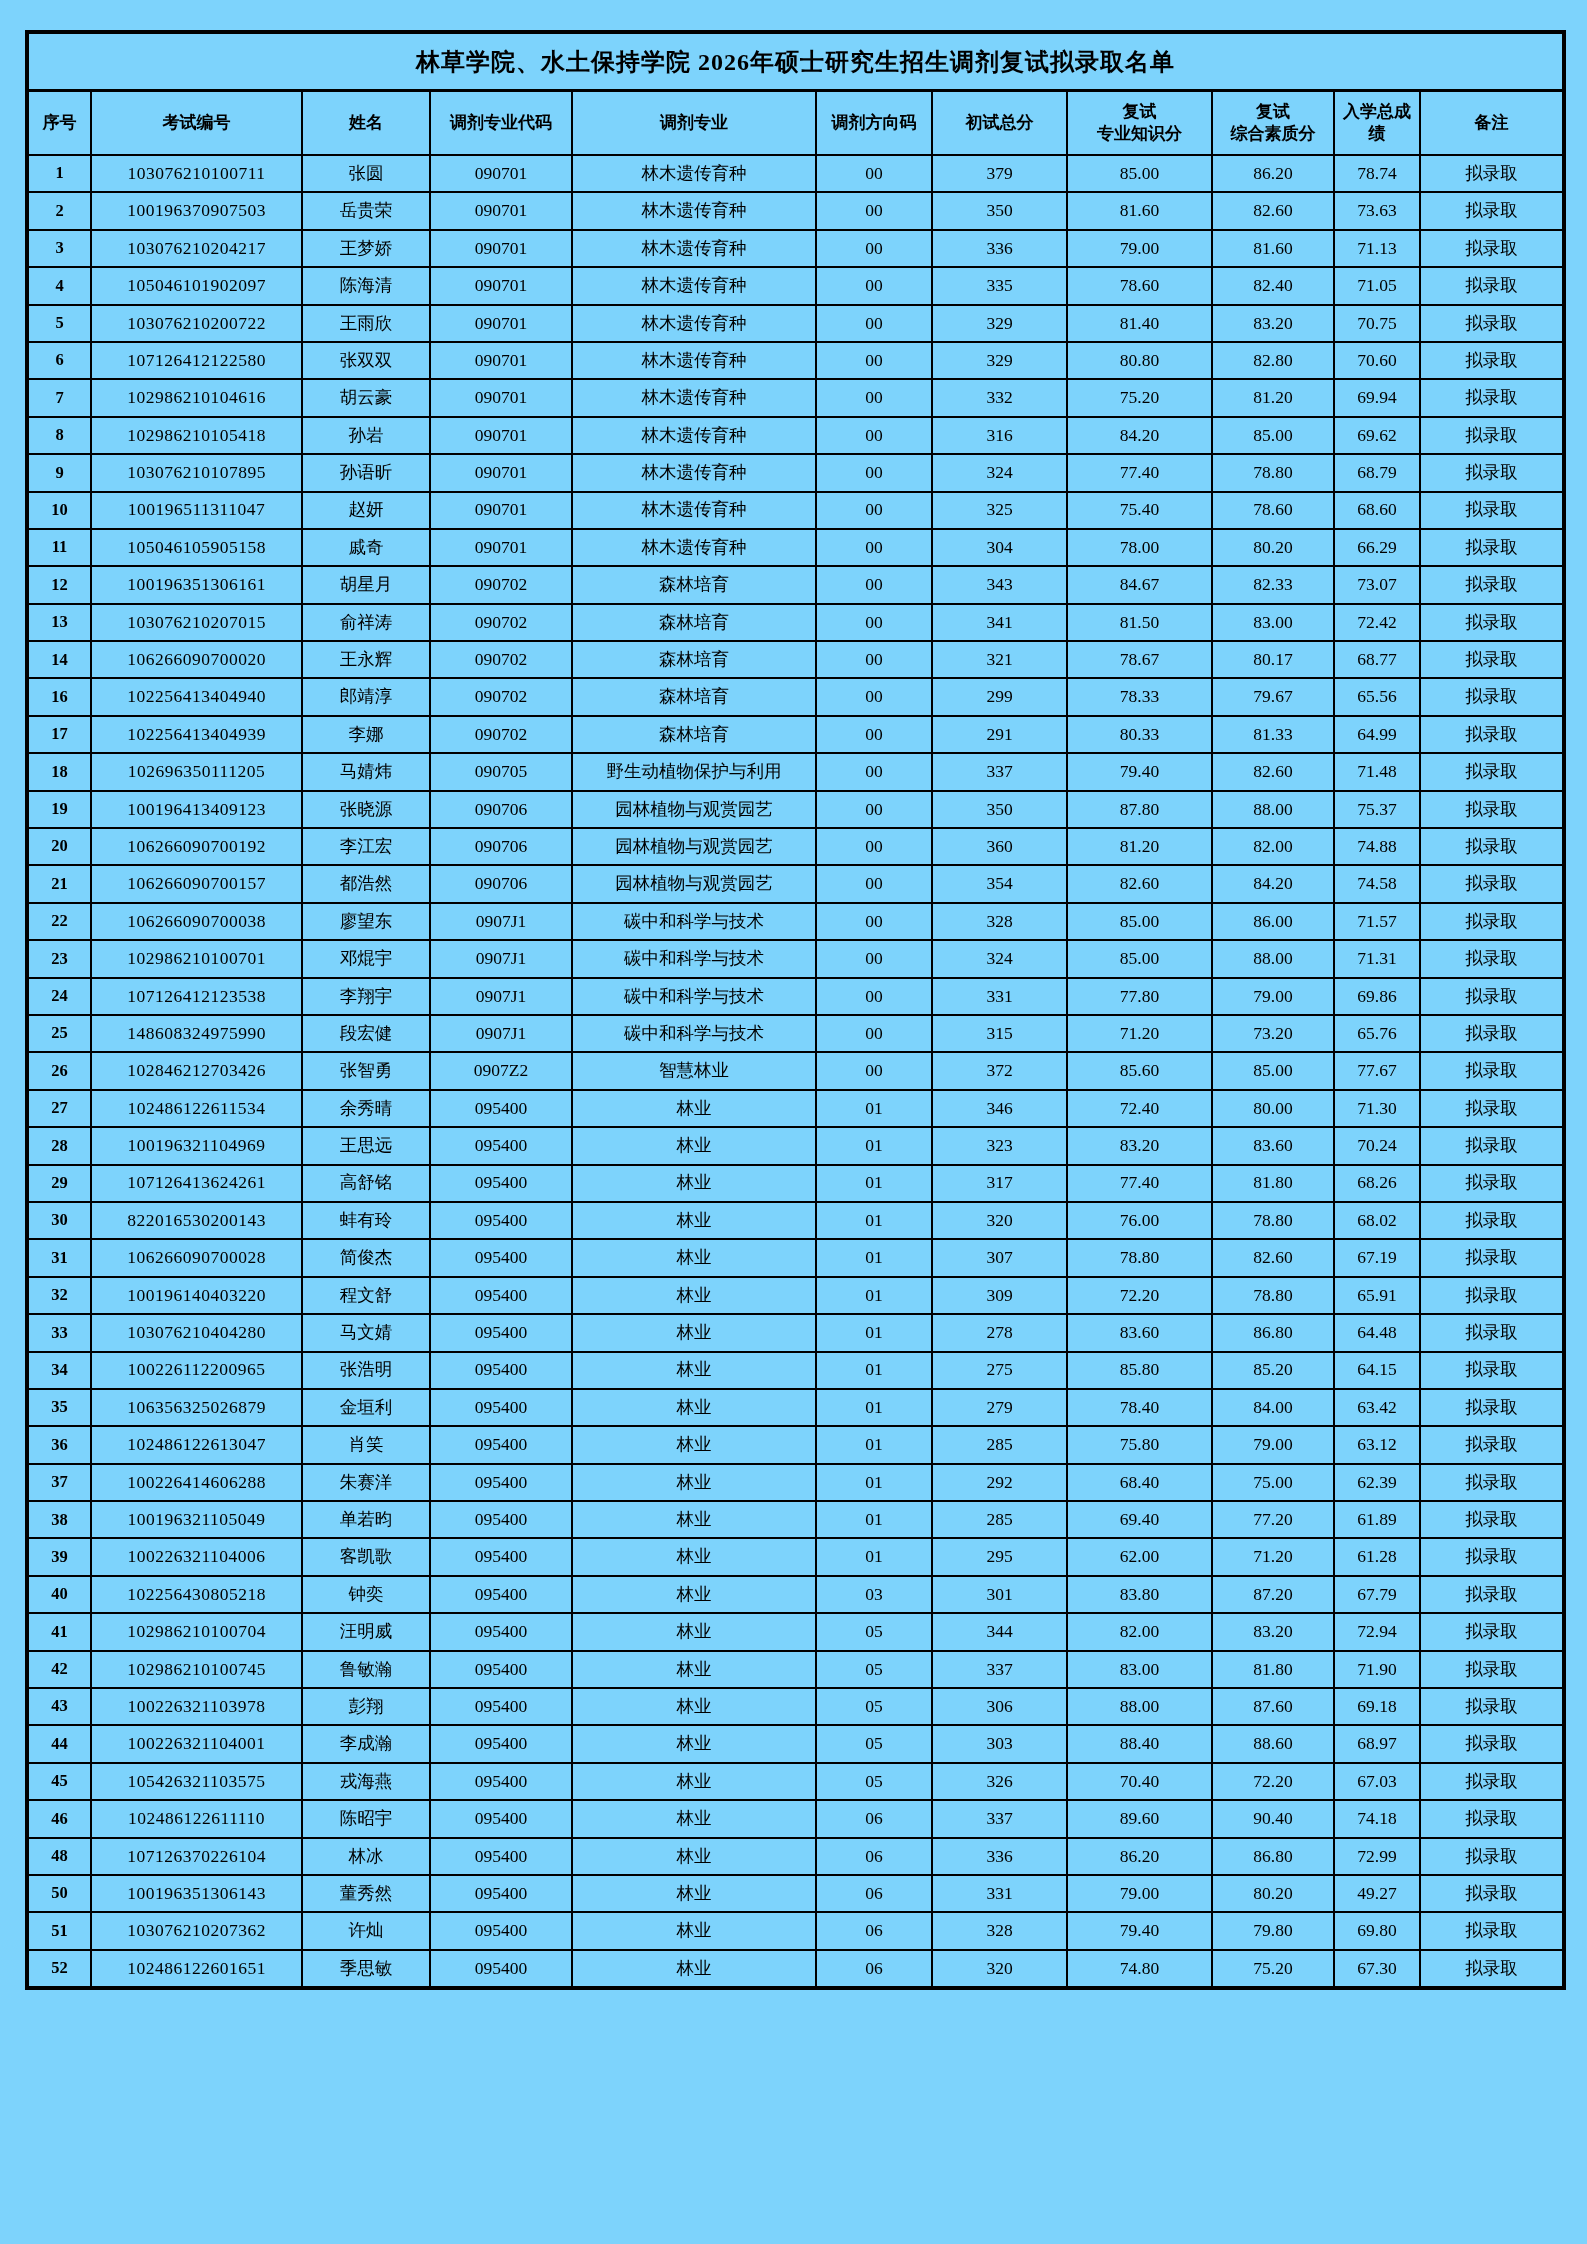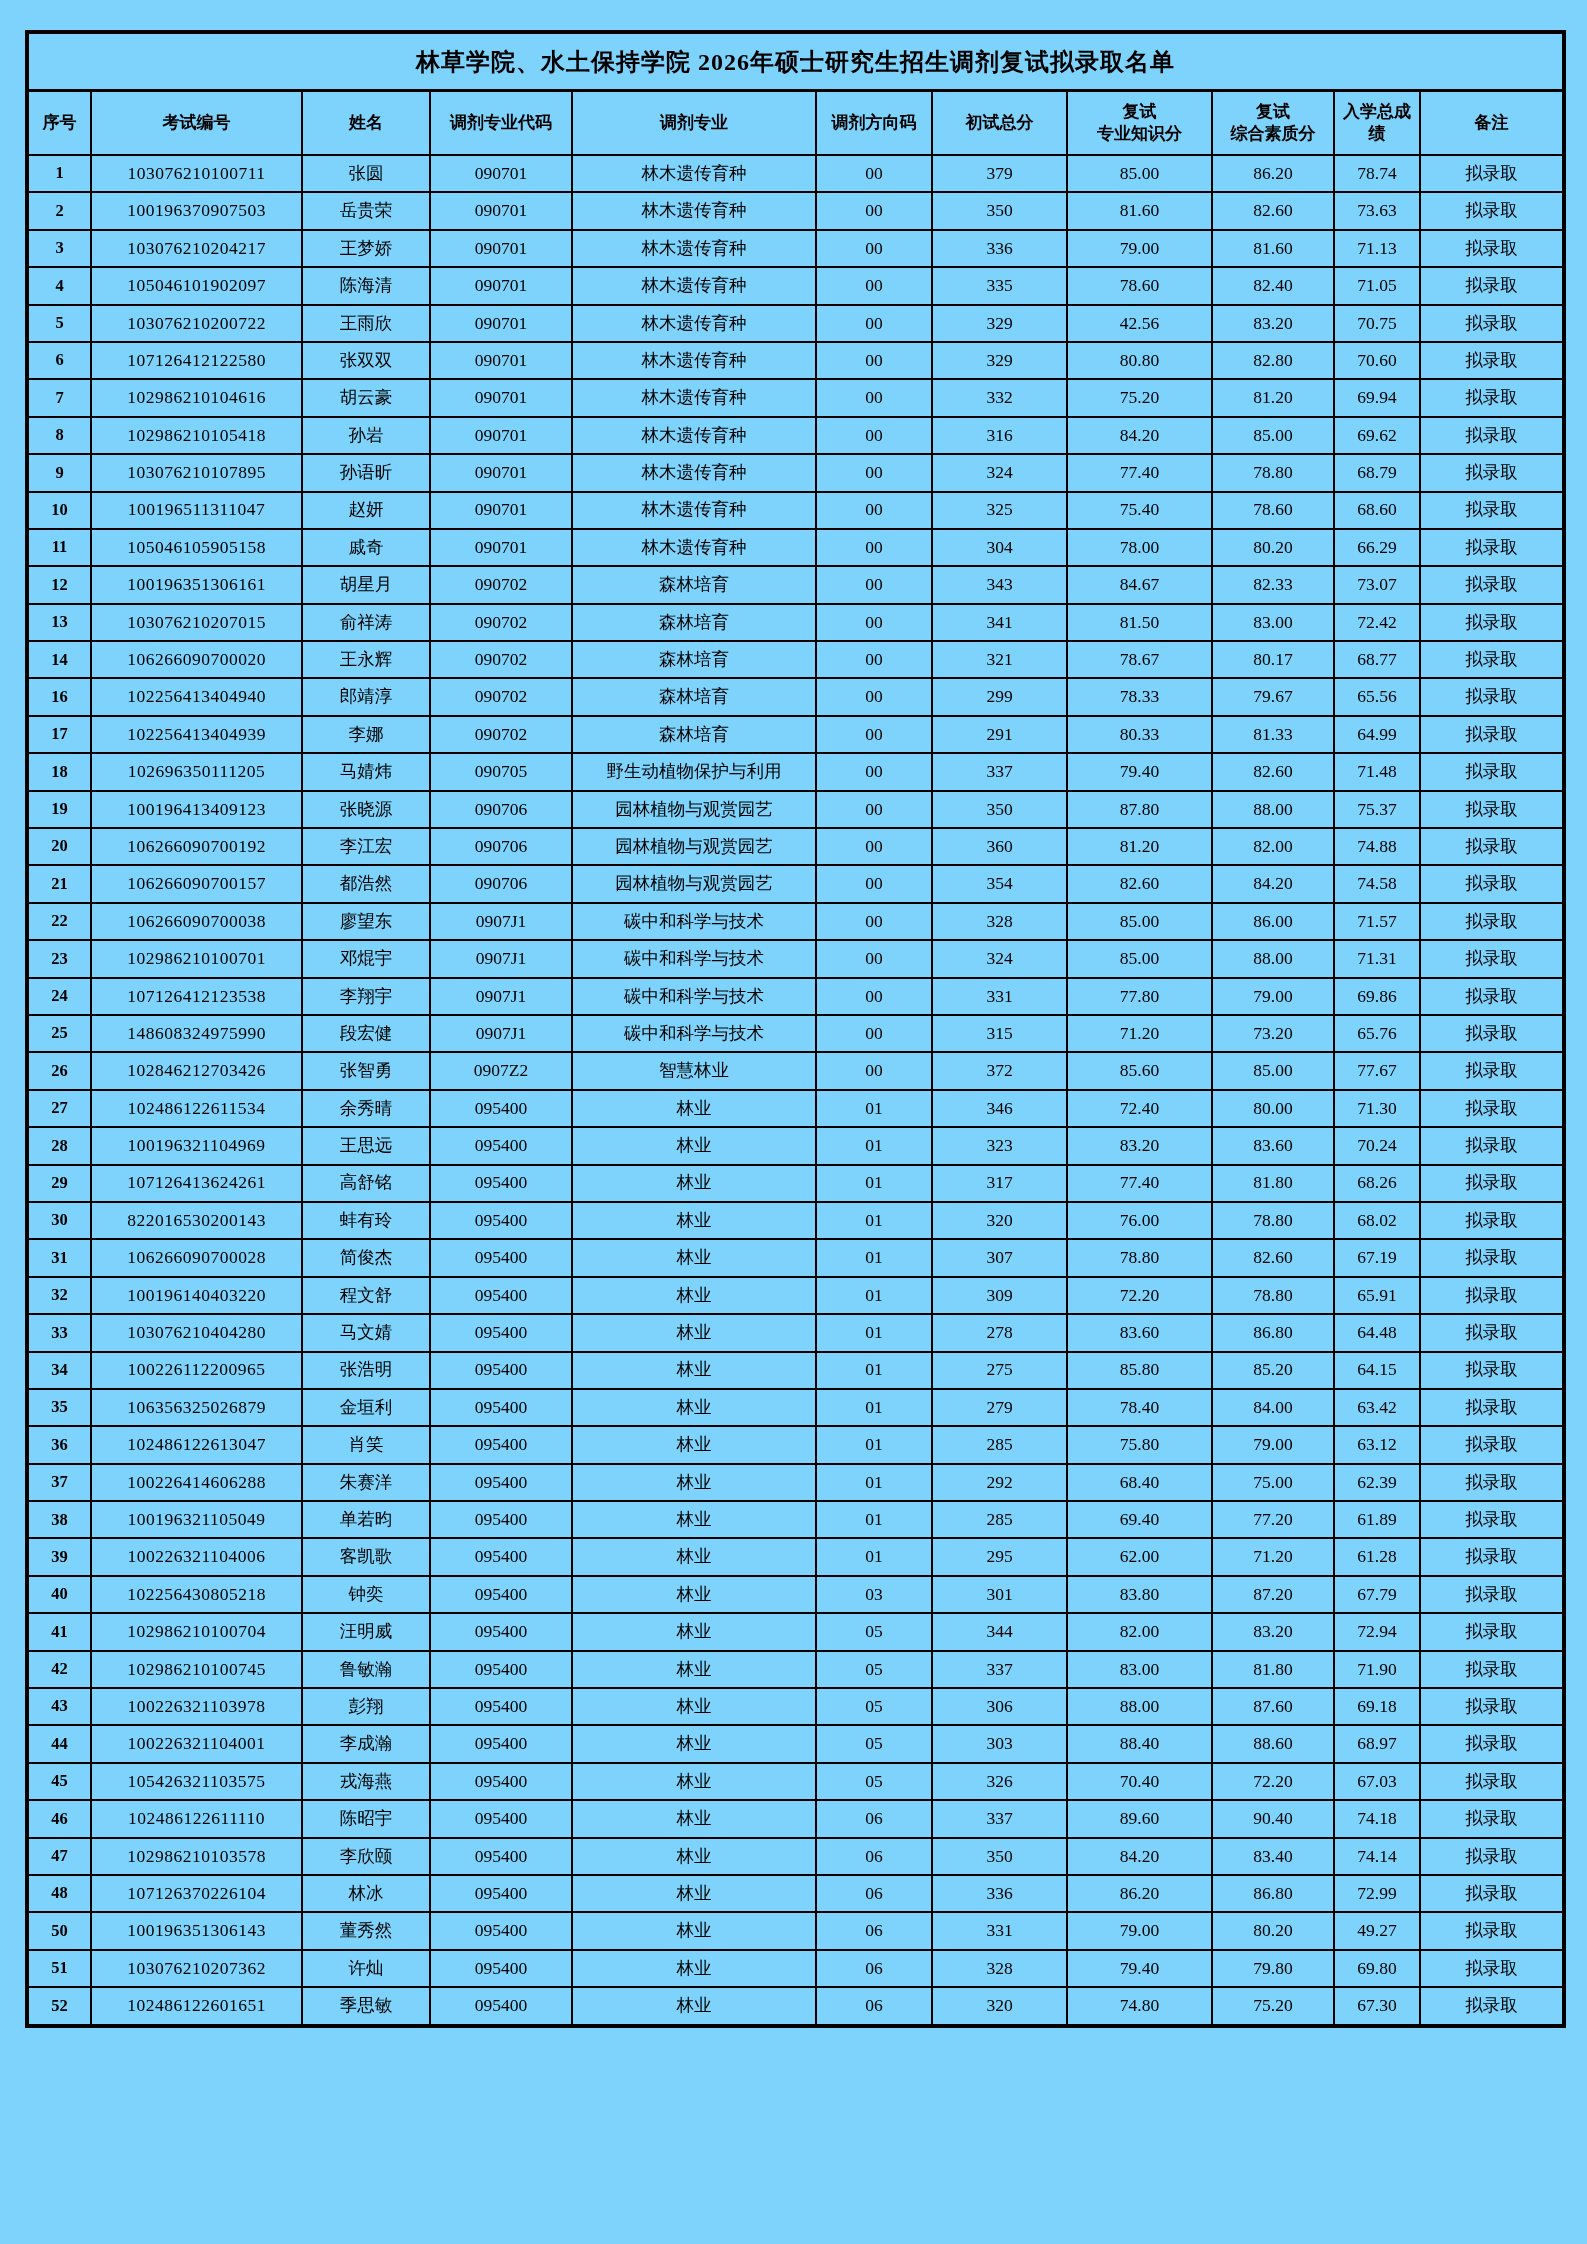--- a/index.html
+++ b/index.html
@@ -143,21 +143,21 @@
           <td class="c-remark">拟录取</td>
         </tr>
         <tr>
           <td class="c-seq">5</td>
           <td class="c-exam">103076210200722</td>
           <td class="c-name">王雨欣</td>
           <td class="c-major-code">090701</td>
           <td class="c-major">林木遗传育种</td>
           <td class="c-direction-code">00</td>
           <td class="c-initial-score">329</td>
-          <td class="c-retest-knowledge-score">42.56</td>
+          <td class="c-retest-knowledge-score">81.40</td>
           <td class="c-retest-quality-score">83.20</td>
           <td class="c-total-score">70.75</td>
           <td class="c-remark">拟录取</td>
         </tr>
         <tr>
           <td class="c-seq">6</td>
           <td class="c-exam">107126412122580</td>
           <td class="c-name">张双双</td>
           <td class="c-major-code">090701</td>
           <td class="c-major">林木遗传育种</td>
@@ -669,33 +669,20 @@
           <td class="c-major-code">095400</td>
           <td class="c-major">林业</td>
           <td class="c-direction-code">06</td>
           <td class="c-initial-score">337</td>
           <td class="c-retest-knowledge-score">89.60</td>
           <td class="c-retest-quality-score">90.40</td>
           <td class="c-total-score">74.18</td>
           <td class="c-remark">拟录取</td>
         </tr>
         <tr>
-          <td class="c-seq">47</td>
-          <td class="c-exam">102986210103578</td>
-          <td class="c-name">李欣颐</td>
-          <td class="c-major-code">095400</td>
-          <td class="c-major">林业</td>
-          <td class="c-direction-code">06</td>
-          <td class="c-initial-score">350</td>
-          <td class="c-retest-knowledge-score">84.20</td>
-          <td class="c-retest-quality-score">83.40</td>
-          <td class="c-total-score">74.14</td>
-          <td class="c-remark">拟录取</td>
-        </tr>
-        <tr>
           <td class="c-seq">48</td>
           <td class="c-exam">107126370226104</td>
           <td class="c-name">林冰</td>
           <td class="c-major-code">095400</td>
           <td class="c-major">林业</td>
           <td class="c-direction-code">06</td>
           <td class="c-initial-score">336</td>
           <td class="c-retest-knowledge-score">86.20</td>
           <td class="c-retest-quality-score">86.80</td>
           <td class="c-total-score">72.99</td>

